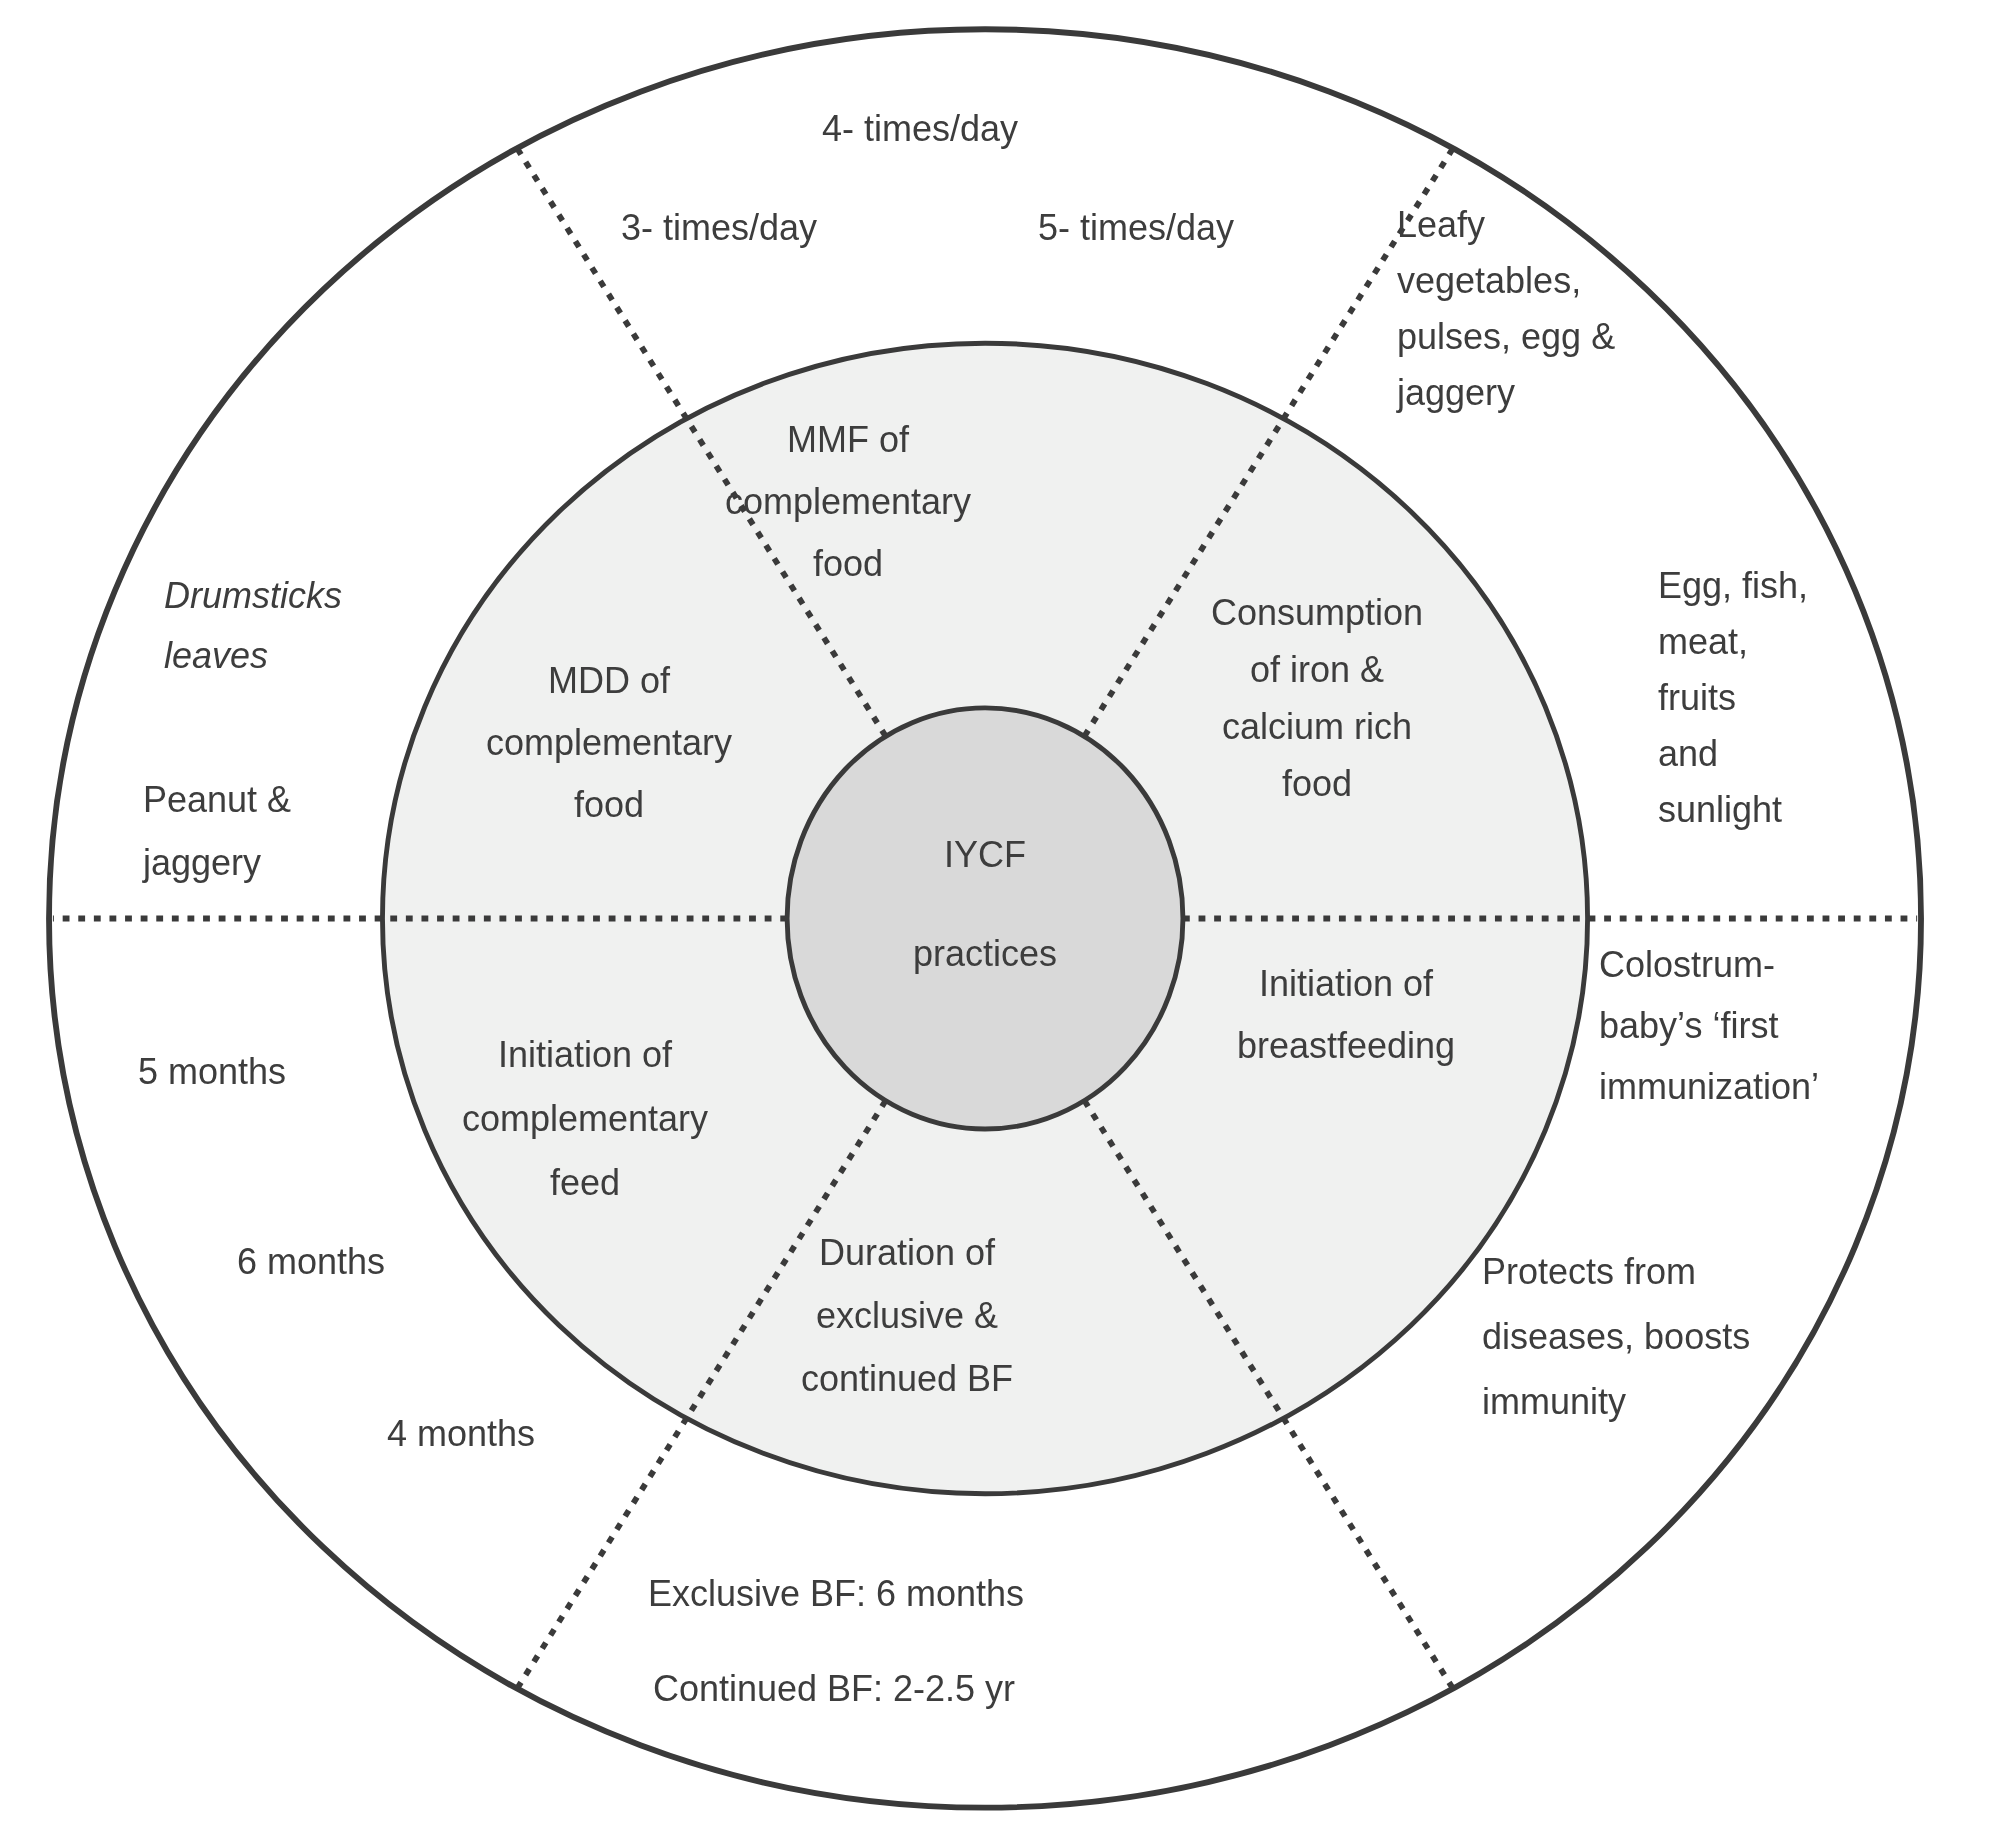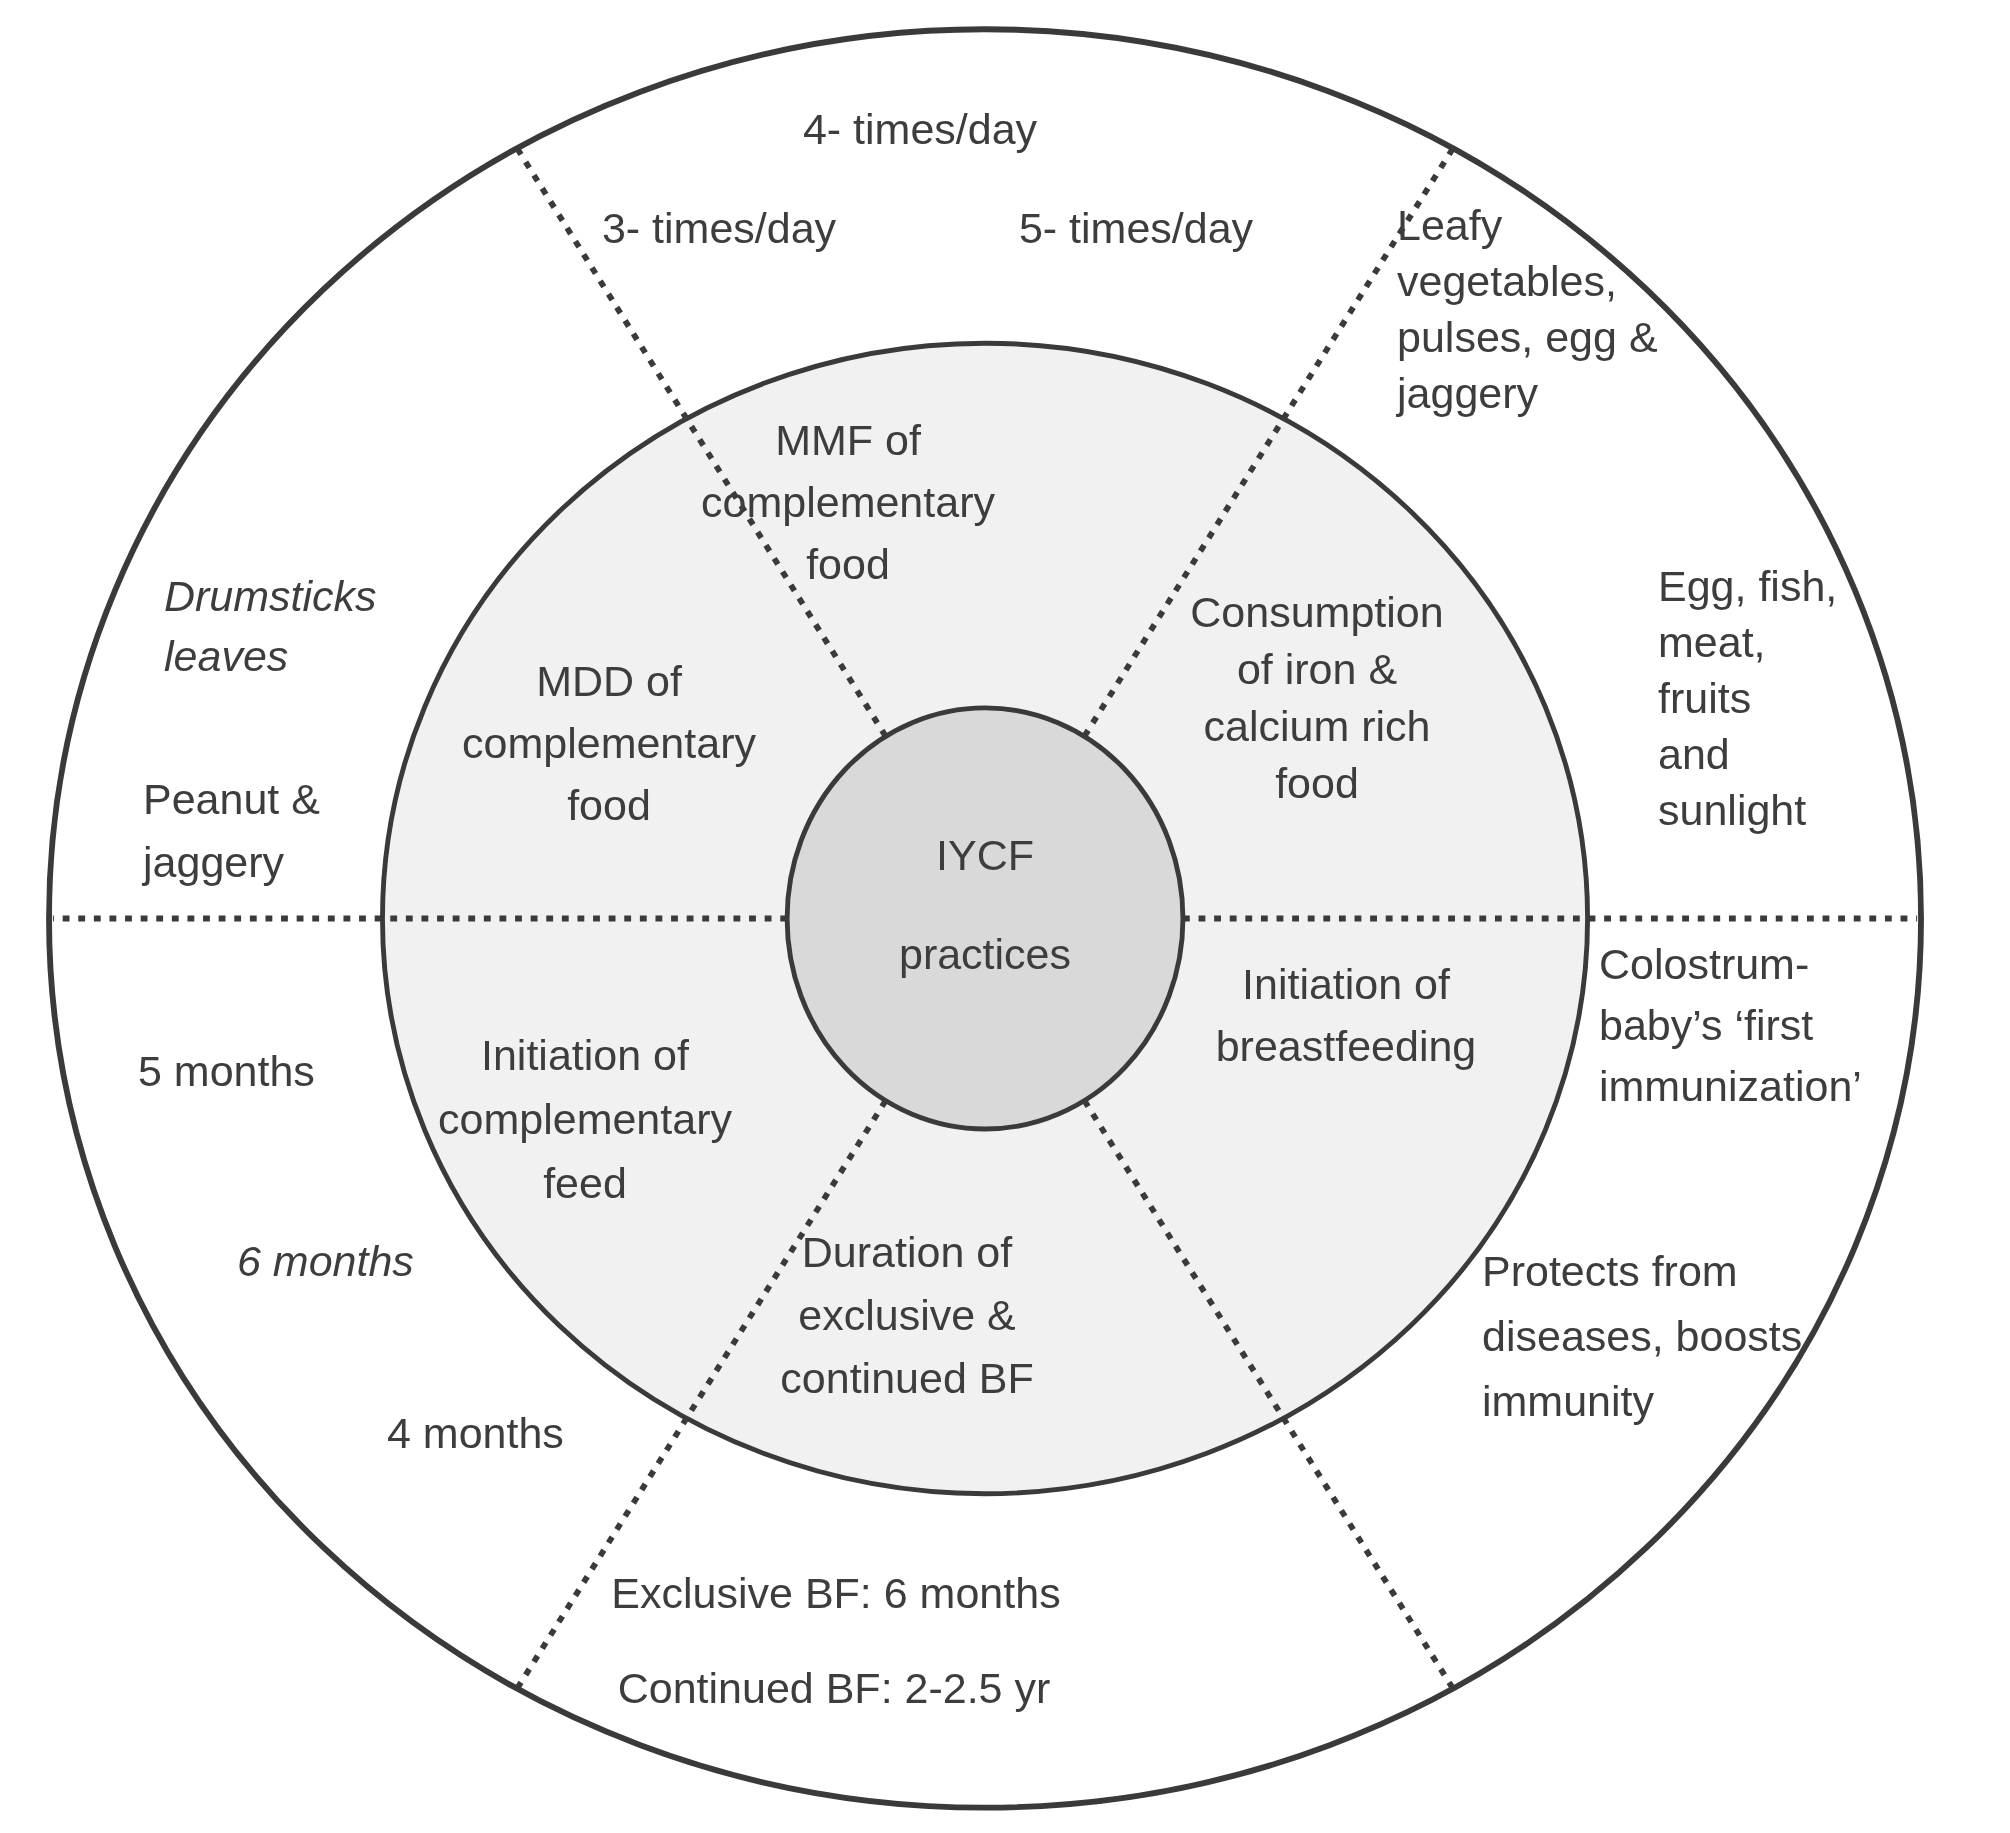--- a/index.html
+++ b/index.html
@@ -19,21 +19,21 @@
     color:var(--ink);
     overflow:hidden;
   }
   .stage svg{position:absolute;left:0;top:0;}
   .outer-ellipse{fill:var(--outer-fill);stroke:var(--line);stroke-width:6;}
   .middle-ellipse{fill:var(--middle-fill);stroke:var(--line);stroke-width:5;}
   .inner-ellipse{fill:var(--inner-fill);stroke:var(--line);stroke-width:5;}
   .divider{stroke:var(--line);stroke-width:6;stroke-dasharray:7 9;fill:none;}
   .lbl{
     position:absolute;
-    font-size:43px;
+    font-size:36px;
     line-height:60px;
     white-space:pre-line;
     color:var(--ink);
   }
   .lbl.centered{transform:translate(-50%,-50%);text-align:center;}
   .lh57{line-height:56px;}
   .lh58{line-height:57px;}
   .lh63{line-height:61px;}
   .lh64{line-height:62px;}
   .lh65{line-height:63px;}
@@ -102,21 +102,21 @@
 baby’s ‘first
 immunization’</div>
   <div class="lbl lh67" style="left:1482px;top:1239px;">Protects from
 diseases, boosts
 immunity</div>
 
   <div class="lbl centered lh58" style="left:836px;top:1593px;">Exclusive BF: 6 months</div>
   <div class="lbl centered lh58" style="left:834px;top:1688px;">Continued BF: 2-2.5 yr</div>
 
   <div class="lbl lh58" style="left:138px;top:1043px;">5 months</div>
-  <div class="lbl lh58" style="left:237px;top:1233px;font-style:italic;">6 months</div>
+  <div class="lbl lh58" style="left:237px;top:1233px;">6 months</div>
   <div class="lbl lh58" style="left:387px;top:1405px;">4 months</div>
 
   <div class="lbl lh62" style="left:164px;top:566px;font-style:italic;">Drumsticks
 leaves</div>
   <div class="lbl lh65" style="left:114px;top:768px;margin-left:29px;">Peanut &amp;
 jaggery</div>
 
 </div>
 
 

